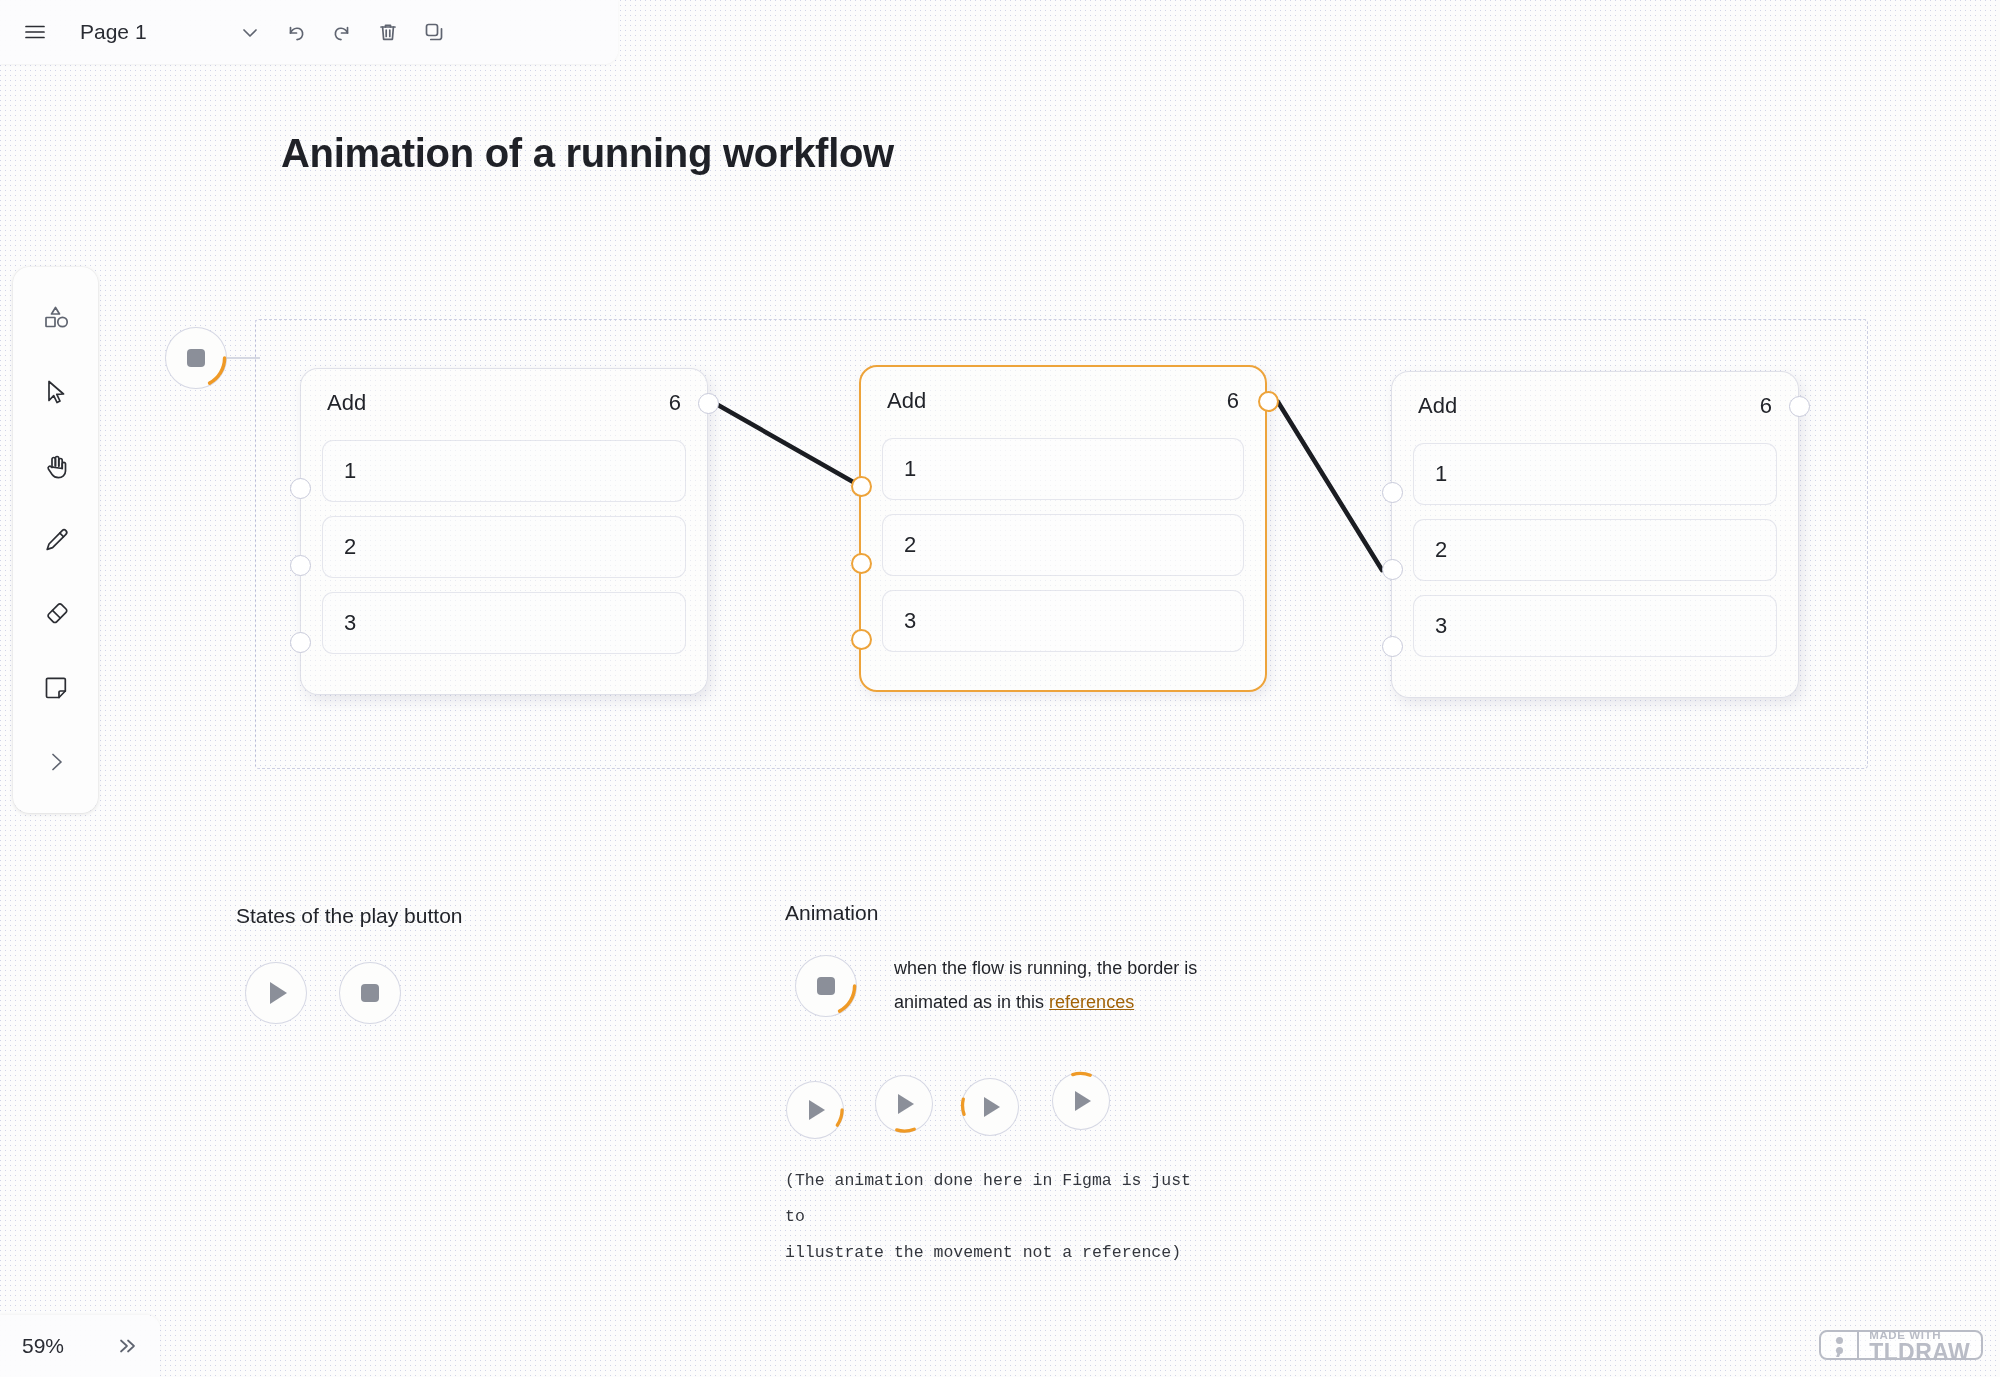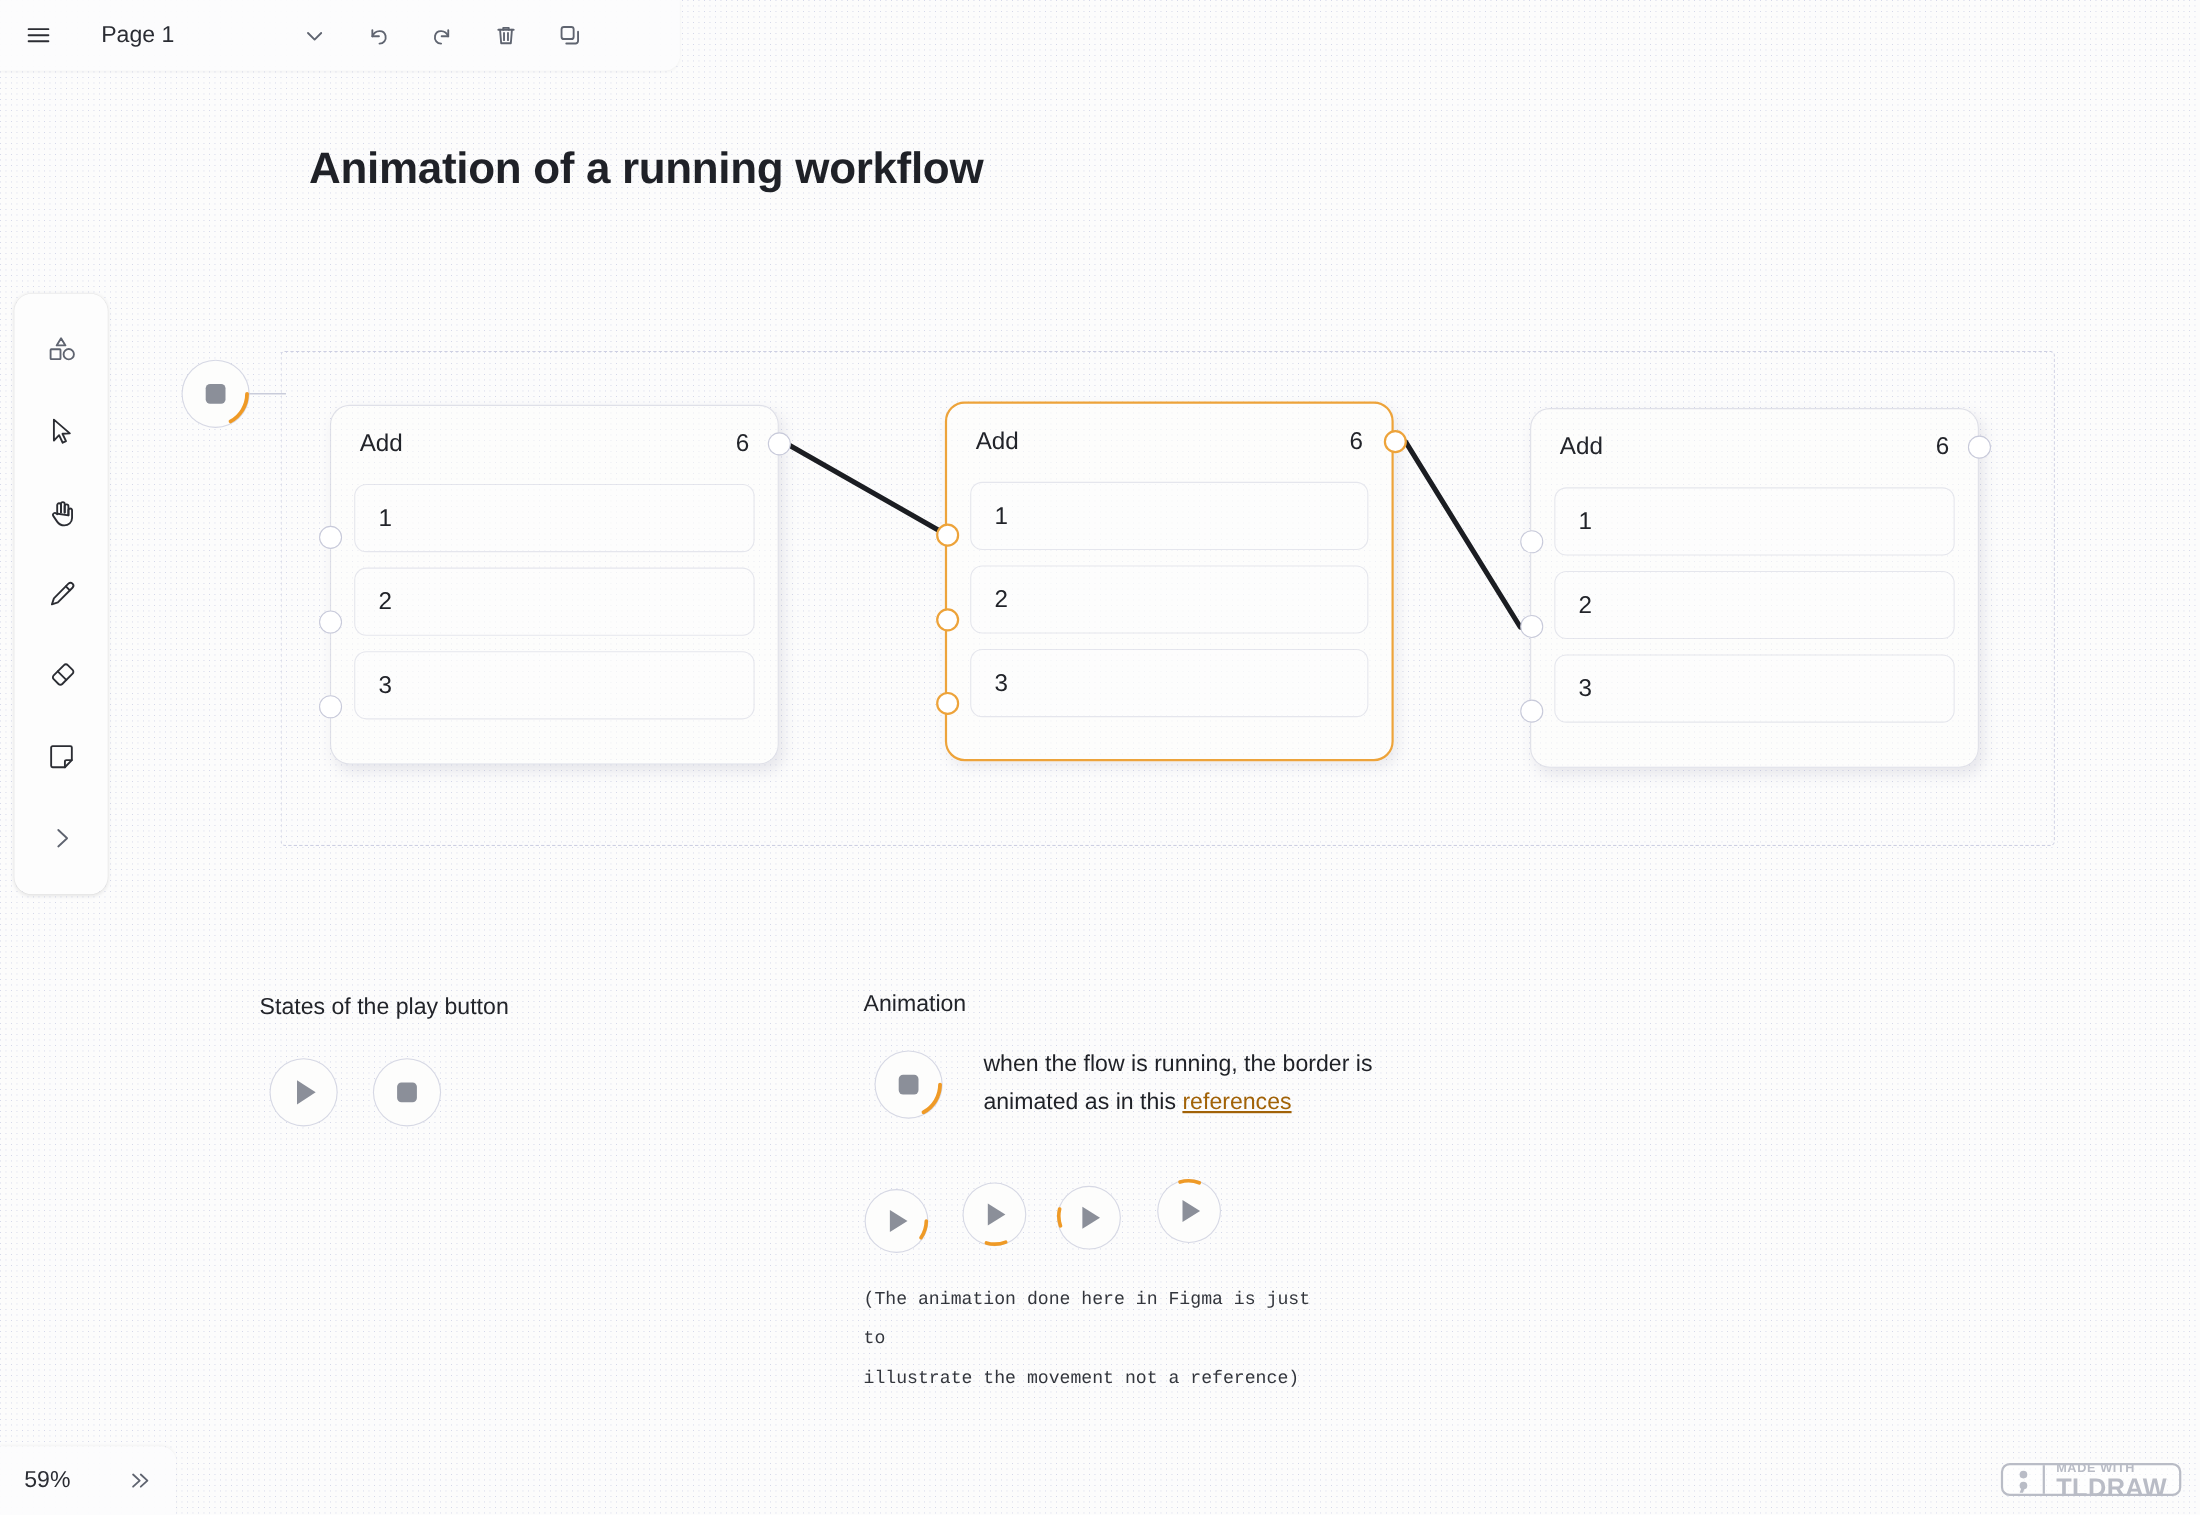--- a/index.html
+++ b/index.html
@@ -24,21 +24,21 @@
 
   
   #topbar {
     position: absolute;
     left: 0; top: 0;
     width: 618px; height: 64px;
     background: rgba(252,252,253,0.94);
     border-bottom-right-radius: 14px;
     display: flex;
     align-items: center;
-    gap: 12px;
+    gap: 0;
     padding-left: 12px;
     box-shadow: 0 1px 3px rgba(0,0,0,0.045);
     z-index: 40;
   }
   .tb-btn {
     width: 46px; height: 46px;
     display: flex; align-items: center; justify-content: center;
     border-radius: 8px;
     cursor: pointer;
   }
@@ -174,21 +174,21 @@
 
   
   .sec-title {
     position: absolute;
     font-size: 21px;
     color: #22242a;
     white-space: nowrap;
   }
   .note-text {
     position: absolute;
-    font-size: 21px;
+    font-size: 18px;
     line-height: 34px;
     color: #1f2127;
     width: 420px;
   }
   .note-link { text-decoration: underline; cursor: pointer; color: #a16207; }
   .mono-note {
     position: absolute;
     font-family: "Liberation Mono", "DejaVu Sans Mono", monospace;
     font-size: 16.5px;
     line-height: 36px;

